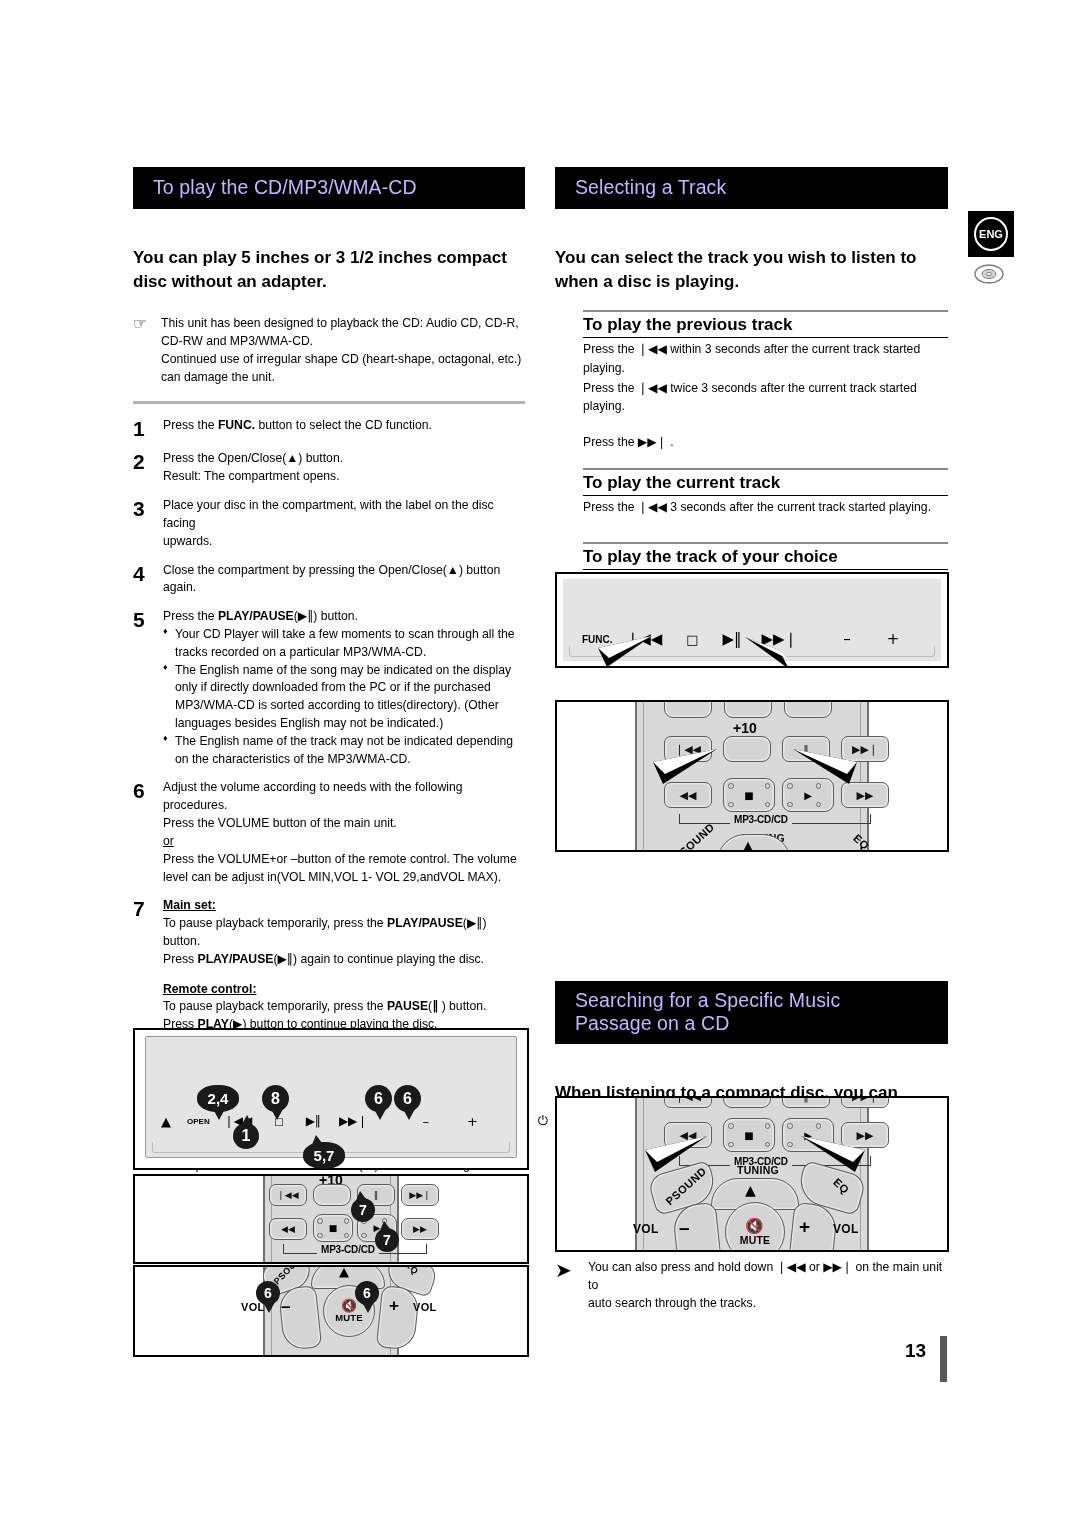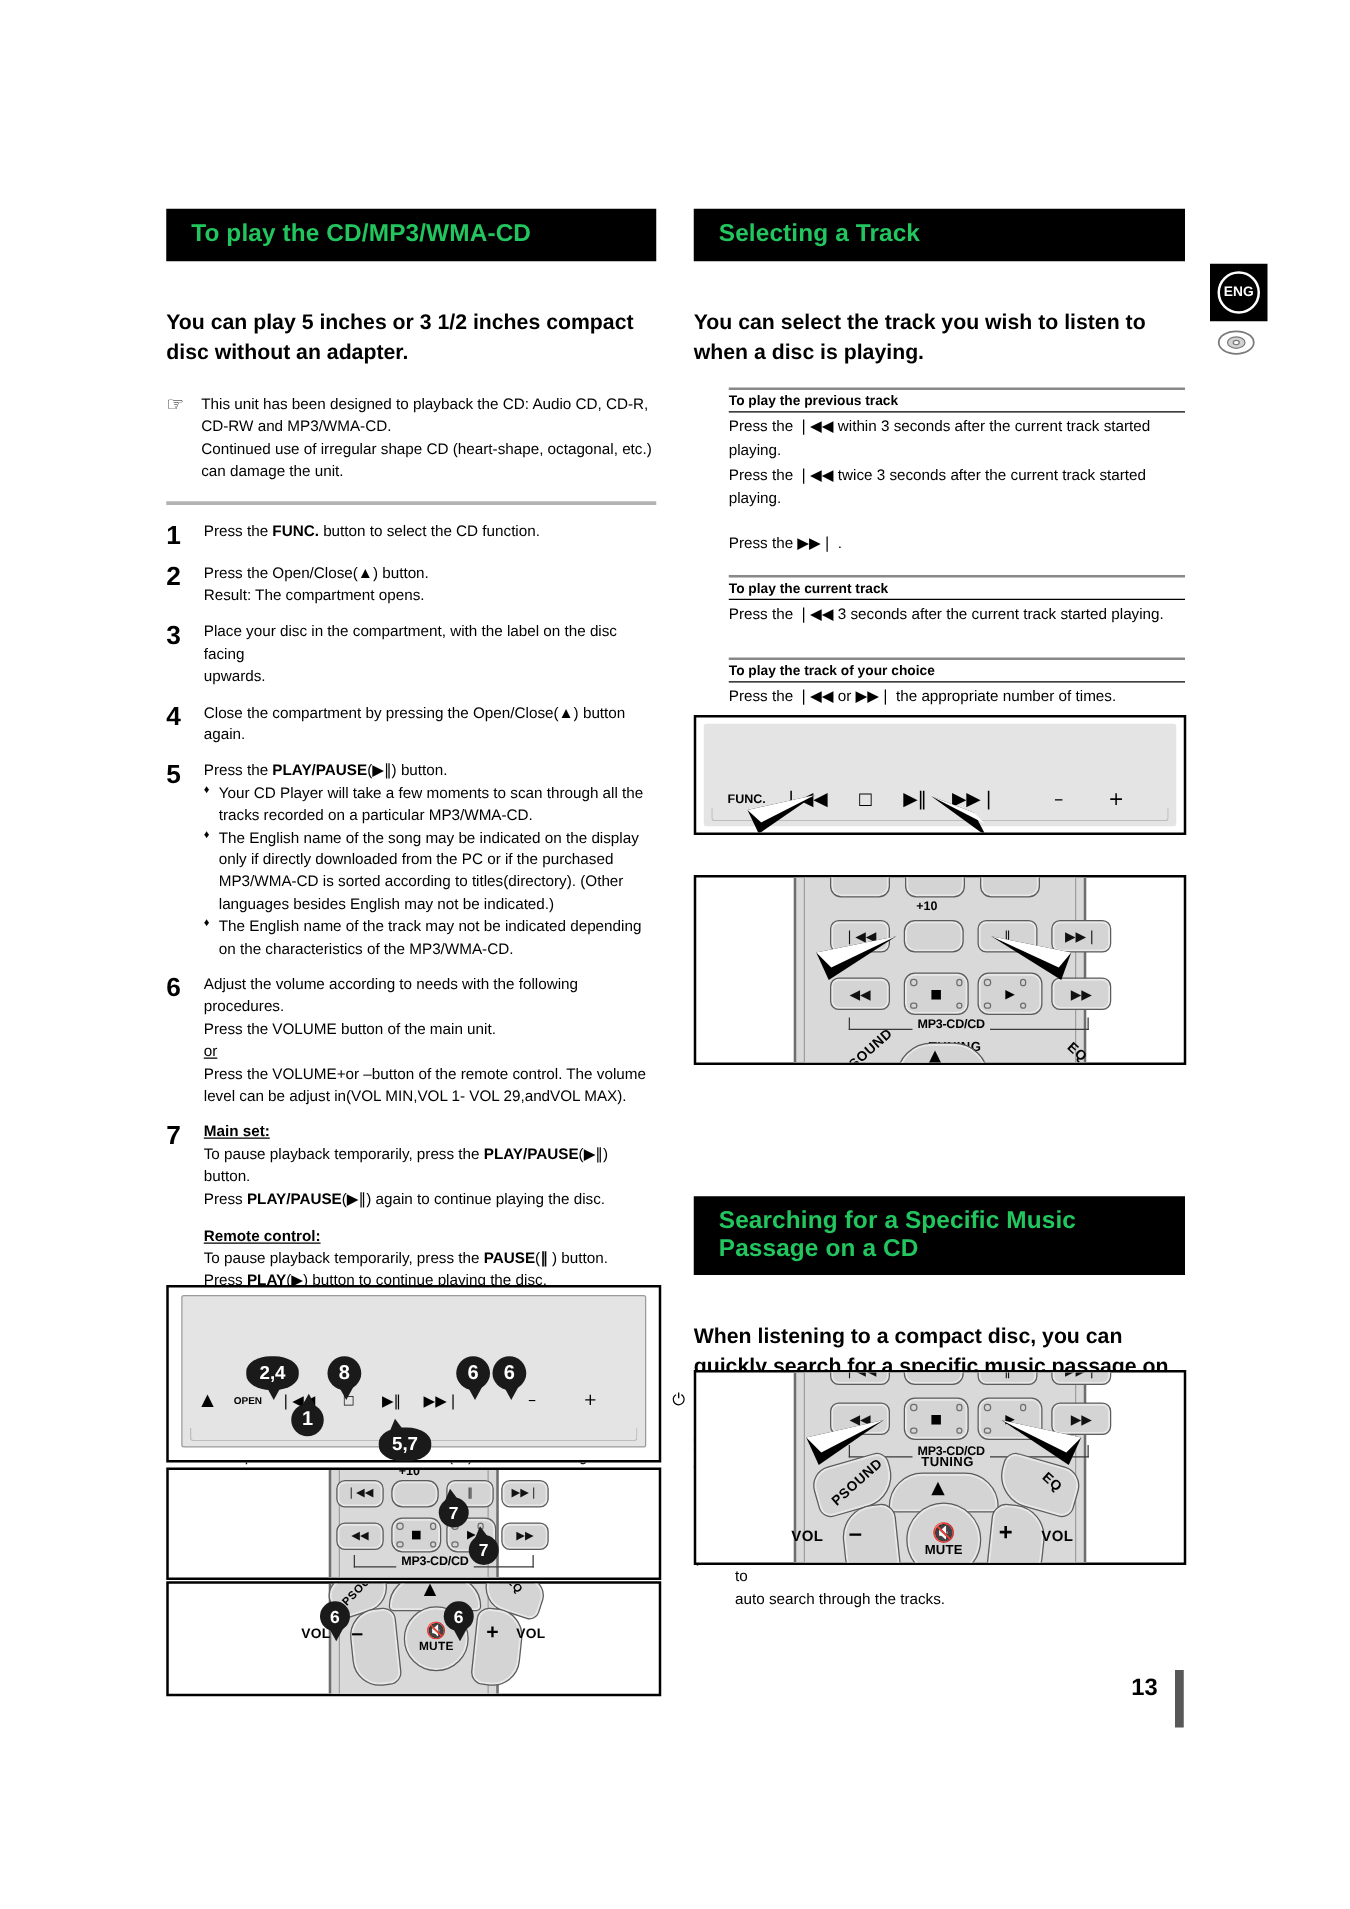--- a/index.html
+++ b/index.html
@@ -4,21 +4,21 @@
 <style>
   html,body{margin:0;padding:0;background:#fff;}
   body{width:1080px;height:1527px;position:relative;font-family:"Liberation Sans",sans-serif;color:#000;-webkit-font-smoothing:antialiased;}
   .page{position:absolute;left:0;top:0;width:1080px;height:1527px;overflow:hidden;}
 
   
   .col-left{position:absolute;left:133px;top:167px;width:392px;}
   .col-right{position:absolute;left:555px;top:167px;width:393px;}
 
   
-  .bar{background:#000;color:#22c55e;font-weight:bold;font-size:19.5px;letter-spacing:.1px;
+  .bar{background:#000;color:#c4b5fd;font-weight:normal;font-size:19.5px;letter-spacing:.1px;
        padding:9px 0 10px 20px;line-height:1.18;}
   .bar.two{padding-top:8px;padding-bottom:9px;}
 
   
   .lead{font-weight:bold;font-size:17px;line-height:1.42;margin-top:37px;}
   .note-row{display:flex;margin-top:20px;}
   .hand{width:28px;flex:0 0 28px;font-size:16px;line-height:1;padding-top:2px;}
   .note-body{font-size:12.2px;line-height:1.48;}
 
   .rule{height:3px;background:#b3b3b3;margin:15px 0 0 0;}
@@ -35,21 +35,21 @@
   .sub-head{font-weight:bold;text-decoration:underline;}
   .uline{text-decoration:underline;}
 
   .arrow-note{display:flex;margin-top:17px;}
   .arrow-note .ar{flex:0 0 33px;font-size:20px;line-height:1;padding-top:2px;}
   .arrow-note .tx{font-size:12.2px;line-height:1.48;}
 
   
   .subsec{margin-left:28px;margin-top:16px;}
   .sub-t{border-top:2.5px solid #888;border-bottom:1.5px solid #000;
-         font-weight:bold;font-size:11px;padding:3px 0 2px 0;}
+         font-weight:bold;font-size:17px;padding:3px 0 2px 0;}
   .sub-p{font-size:12.2px;line-height:1.5;padding-top:2px;}
   .diam{position:relative;padding-left:12px;font-size:12.2px;line-height:1.5;margin-top:14px;}
   .diam:before{content:"\2666";position:absolute;left:0;top:0px;font-size:9px;}
 
   
   .tbl{margin-top:22px;}
   .tbl-h{border-top:2.5px solid #888;border-bottom:1.5px solid #000;
          display:flex;font-weight:bold;font-size:12.4px;padding:3px 0 3px 0;}
   .tbl-h .c1{flex:1;}
   .tbl-h .c2{width:150px;}
@@ -92,21 +92,21 @@
   .rbtn{position:absolute;background:#d4d4d4;border:1.6px solid #5c5c5c;border-radius:7px;
         display:flex;align-items:center;justify-content:center;
         font-family:"DejaVu Sans",sans-serif;font-size:11px;color:#111;
         box-shadow:inset 0 0 0 1.5px #e8e8e8;}
   .rsq{position:absolute;background:#d4d4d4;border:1.6px solid #5c5c5c;border-radius:9px;
        box-shadow:inset 0 0 0 1.5px #e8e8e8;}
   .dotc{position:absolute;width:3.5px;height:3.5px;border:1px solid #6d6d6d;border-radius:50%;}
   .mpb{position:absolute;border:1.6px solid #3a3a3a;border-top:none;height:9px;}
   .mplbl{position:absolute;font-size:10px;font-weight:bold;background:#d9d9d9;padding:0 4px;
          font-family:"Liberation Sans",sans-serif;letter-spacing:-.2px;}
-  .plus10{position:absolute;font-size:10px;font-weight:bold;text-align:center;}
+  .plus10{position:absolute;font-size:14px;font-weight:bold;text-align:center;}
   .tuning{position:absolute;font-size:10.5px;font-weight:bold;letter-spacing:.3px;}
   .vollbl{position:absolute;font-size:12px;font-weight:bold;letter-spacing:.3px;}
   .bigsign{position:absolute;font-size:19px;font-weight:bold;line-height:1;}
   .arcbtn{position:absolute;background:#d4d4d4;border:1.6px solid #5c5c5c;
           box-shadow:inset 0 0 0 1.5px #e8e8e8;}
   .mutec{position:absolute;background:#d4d4d4;border:1.6px solid #5c5c5c;border-radius:50%;
          display:flex;flex-direction:column;align-items:center;justify-content:center;
          box-shadow:inset 0 0 0 1.5px #e8e8e8;}
   .mutec .mt{font-size:10.5px;font-weight:bold;letter-spacing:.2px;}
   .rot{position:absolute;font-size:11px;font-weight:bold;letter-spacing:.5px;}

